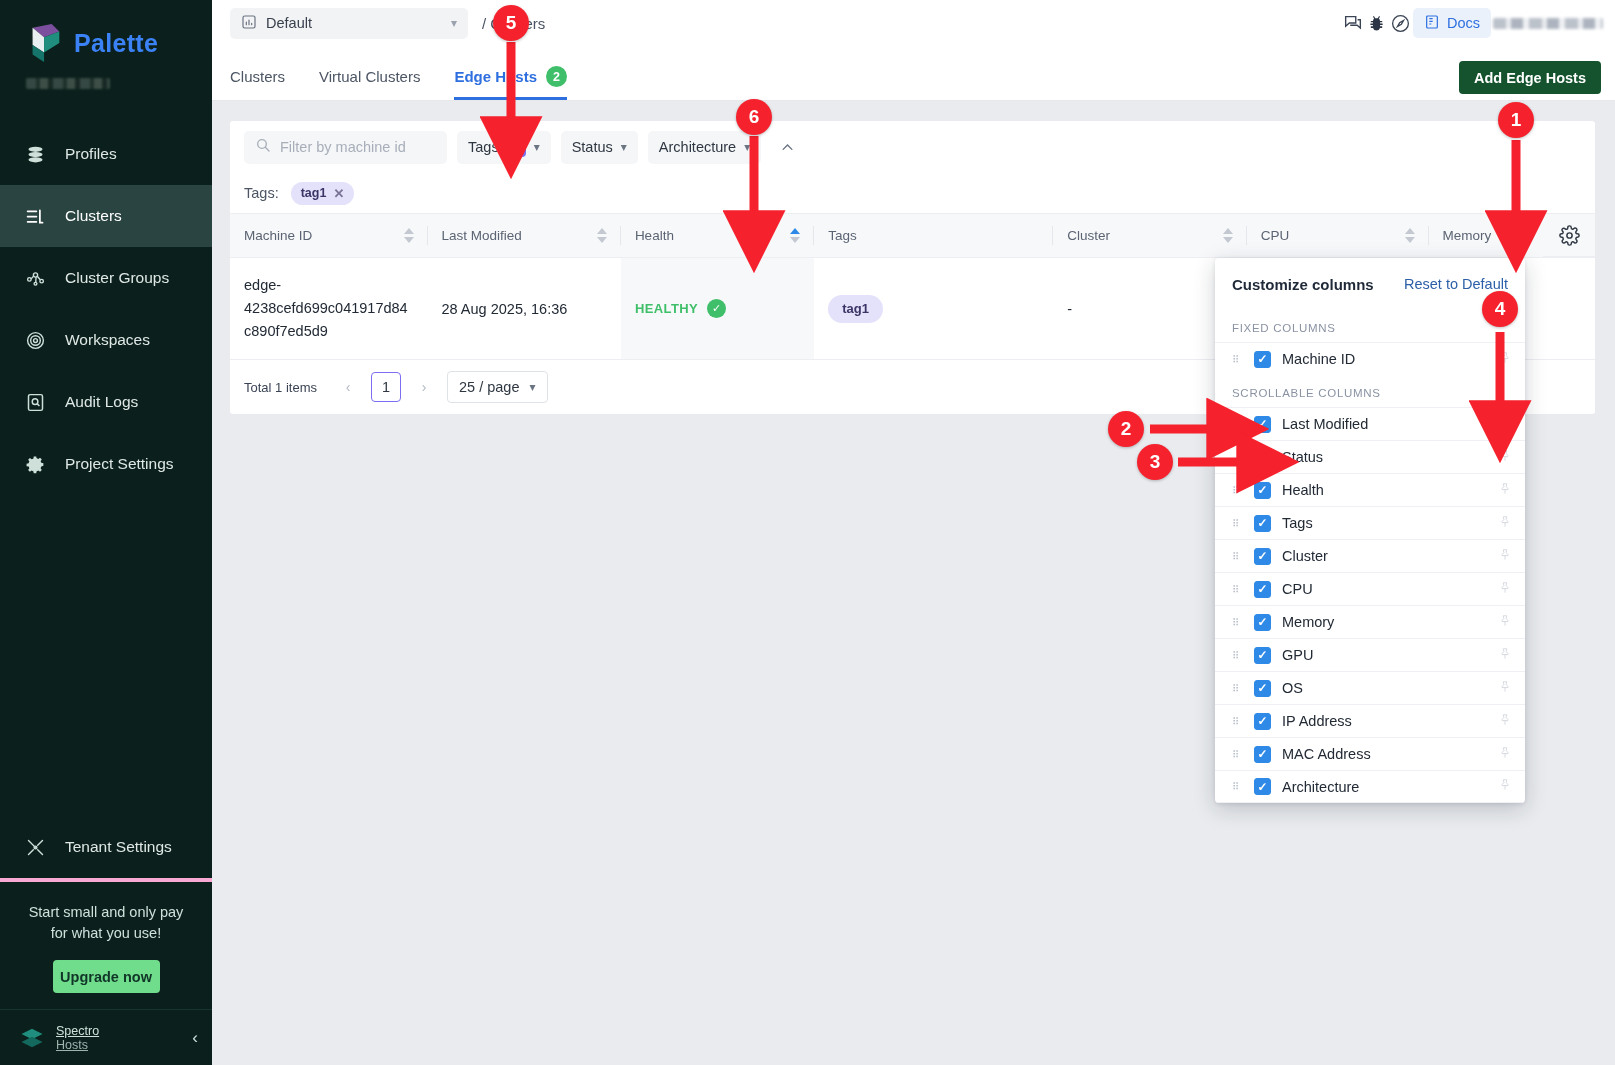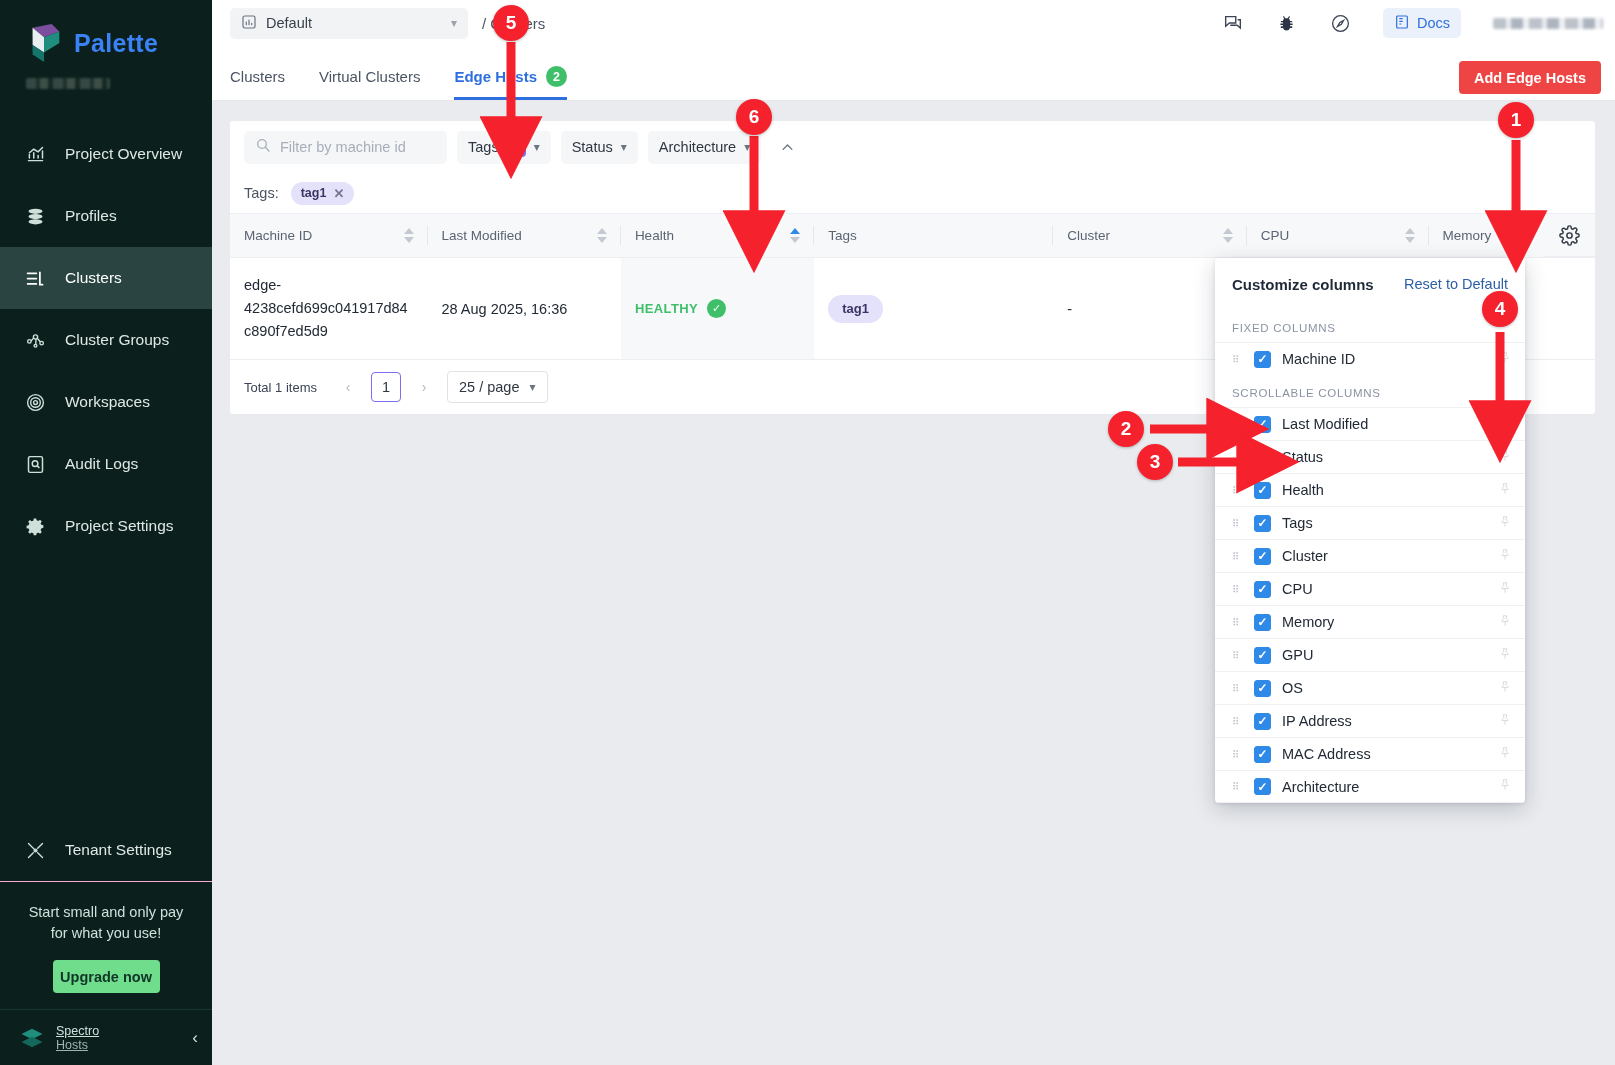--- a/index.html
+++ b/index.html
@@ -30,21 +30,21 @@
   .nav { margin-top: 34px; display: flex; flex-direction: column; }
   .nav-item {
     display: flex; align-items: center; gap: 19px;
     height: 62px; padding-left: 24px; cursor: pointer;
     font-size: 15.5px; color: #dfe8e5;
   }
   .nav-item .ico { width: 22px; height: 22px; flex: 0 0 auto; display: flex; align-items: center; justify-content: center; }
   .nav-item.active { background: #2a4541; color: #ffffff; }
   .nav-spacer { flex: 1 1 auto; }
   .promo {
-    border-top: 1px solid #f9a8d4;
+    border-top: 4px solid #f9a8d4;
     padding: 20px 16px 16px; text-align: center;
   }
   .promo-text { font-size: 14.5px; line-height: 21px; color: #cfe0db; }
   .upgrade-btn {
     margin: 16px auto 0; display: block; width: 107px; height: 33px;
     background: #6fdd8b; color: #113528; border: 0; border-radius: 4px;
     font-family: inherit; font-size: 14.5px; font-weight: 600; cursor: pointer;
   }
   .sc-footer {
     border-top: 1px solid #173430; height: 56px;
@@ -57,41 +57,41 @@
   .main { position: absolute; left: 212px; top: 0; right: 0; bottom: 0; background: #fff; }
 
   .topbar { height: 46px; display: flex; align-items: center; padding: 0 12px 0 18px; }
   .proj-select {
     display: flex; align-items: center; gap: 9px;
     width: 238px; height: 31px; background: #f2f3f5; border-radius: 5px;
     padding: 0 11px; cursor: pointer; font-size: 14.5px; color: #39414d;
   }
   .proj-select .caret { margin-left: auto; color: #9aa2ae; font-size: 12px; }
   .breadcrumb { margin-left: 14px; font-size: 15px; color: #4a5363; white-space: nowrap; }
-  .topbar-right { margin-left: auto; display: flex; align-items: center; gap: 30px; text-align: center; }
+  .topbar-right { margin-left: auto; display: flex; align-items: center; gap: 0; text-align: center; }
   .tb-icon { width: 24px; height: 24px; display: flex; align-items: center; justify-content: center; cursor: pointer; color: #3b4454; }
   .docs-btn {
     display: flex; align-items: center; gap: 7px; height: 30px; padding: 0 11px;
     background: #eaf1fb; border-radius: 5px; color: #2e6fe0; font-size: 14.5px;
     font-weight: 500; cursor: pointer;
   }
   .user-blur {
     width: 110px; height: 11px; border-radius: 2px; margin-left: 2px;
     background: repeating-linear-gradient(90deg,#b9bfc8 0 13px,#e7eaee 13px 18px,#a9b1bc 18px 30px,#eef0f3 30px 36px);
     filter: blur(1.4px); opacity: .95;
   }
 
   .tabsrow { height: 55px; display: flex; align-items: flex-end; padding: 0 14px 0 18px; border-bottom: 1px solid #e6e8ec; }
   .tabs { display: flex; align-items: center; gap: 34px; }
   .tab { display: flex; align-items: center; gap: 9px; padding-bottom: 10px; font-size: 15px; color: #4b5563; cursor: pointer; border-bottom: 3px solid transparent; }
   .tab.active { color: #2e6fe0; font-weight: 600; border-bottom-color: #2e6fe0; }
   .tab-badge { min-width: 21px; height: 21px; border-radius: 11px; background: #3fbf6a; color: #fff; font-size: 12.5px; display: flex; align-items: center; justify-content: center; padding: 0 6px; font-weight: 600; }
   .add-btn {
     margin-left: auto; margin-bottom: 6px;
-    height: 33px; padding: 0 15px; background: #ef4444; color: #fff; border: 0; border-radius: 4px;
+    height: 33px; padding: 0 15px; background: #14532d; color: #fff; border: 0; border-radius: 4px;
     font-family: inherit; font-size: 14.5px; font-weight: 600; cursor: pointer;
   }
 
   .content { position: absolute; left: 0; right: 0; top: 101px; bottom: 0; background: #e9ebee; }
 
   .panel { position: absolute; left: 18px; top: 20px; right: 20px; background: #fff; border-radius: 3px; }
 
   .filterbar { display: flex; align-items: center; gap: 10px; height: 52px; padding: 0 14px; }
   .search-box {
     display: flex; align-items: center; gap: 9px;
@@ -199,29 +199,20 @@
         <path d="M6 6 L26 2 L34 10 L18 16 Z" fill="#7b4f9e"></path>
         <path d="M6 6 L18 16 L18 32 L6 24 Z" fill="#e9eef0"></path>
         <path d="M18 16 L34 10 L34 22 L18 32 Z" fill="#1f8e7e"></path>
         <path d="M6 24 L18 32 L18 42 L6 34 Z" fill="#16756a"></path>
       </svg>
       <span class="brand-name">Palette</span>
     </div>
     <div class="tenant-blur"></div>
 
     <nav class="nav">
-      <div class="nav-item">
-        <span class="ico">
-          <svg width="21" height="21" viewBox="0 0 24 24" fill="none" stroke="#cfe0db" stroke-width="1.7">
-            <path d="M4 19h16M5 16v-4M10 16v-6M15 16v-3M20 16v-8" stroke-linecap="round"></path>
-            <path d="M5 10l5-4 5 3 5-5" stroke-linecap="round"></path>
-          </svg>
-        </span>
-        <span>Project Overview</span>
-      </div>
       <div class="nav-item">
         <span class="ico">
           <svg width="21" height="21" viewBox="0 0 24 24" fill="#cfe0db">
             <ellipse cx="12" cy="6" rx="8" ry="3"></ellipse>
               <ellipse cx="12" cy="12" rx="8" ry="3"></ellipse>
               <ellipse cx="12" cy="18" rx="8" ry="3"></ellipse>
           </svg>
         </span>
         <span>Profiles</span>
       </div>

